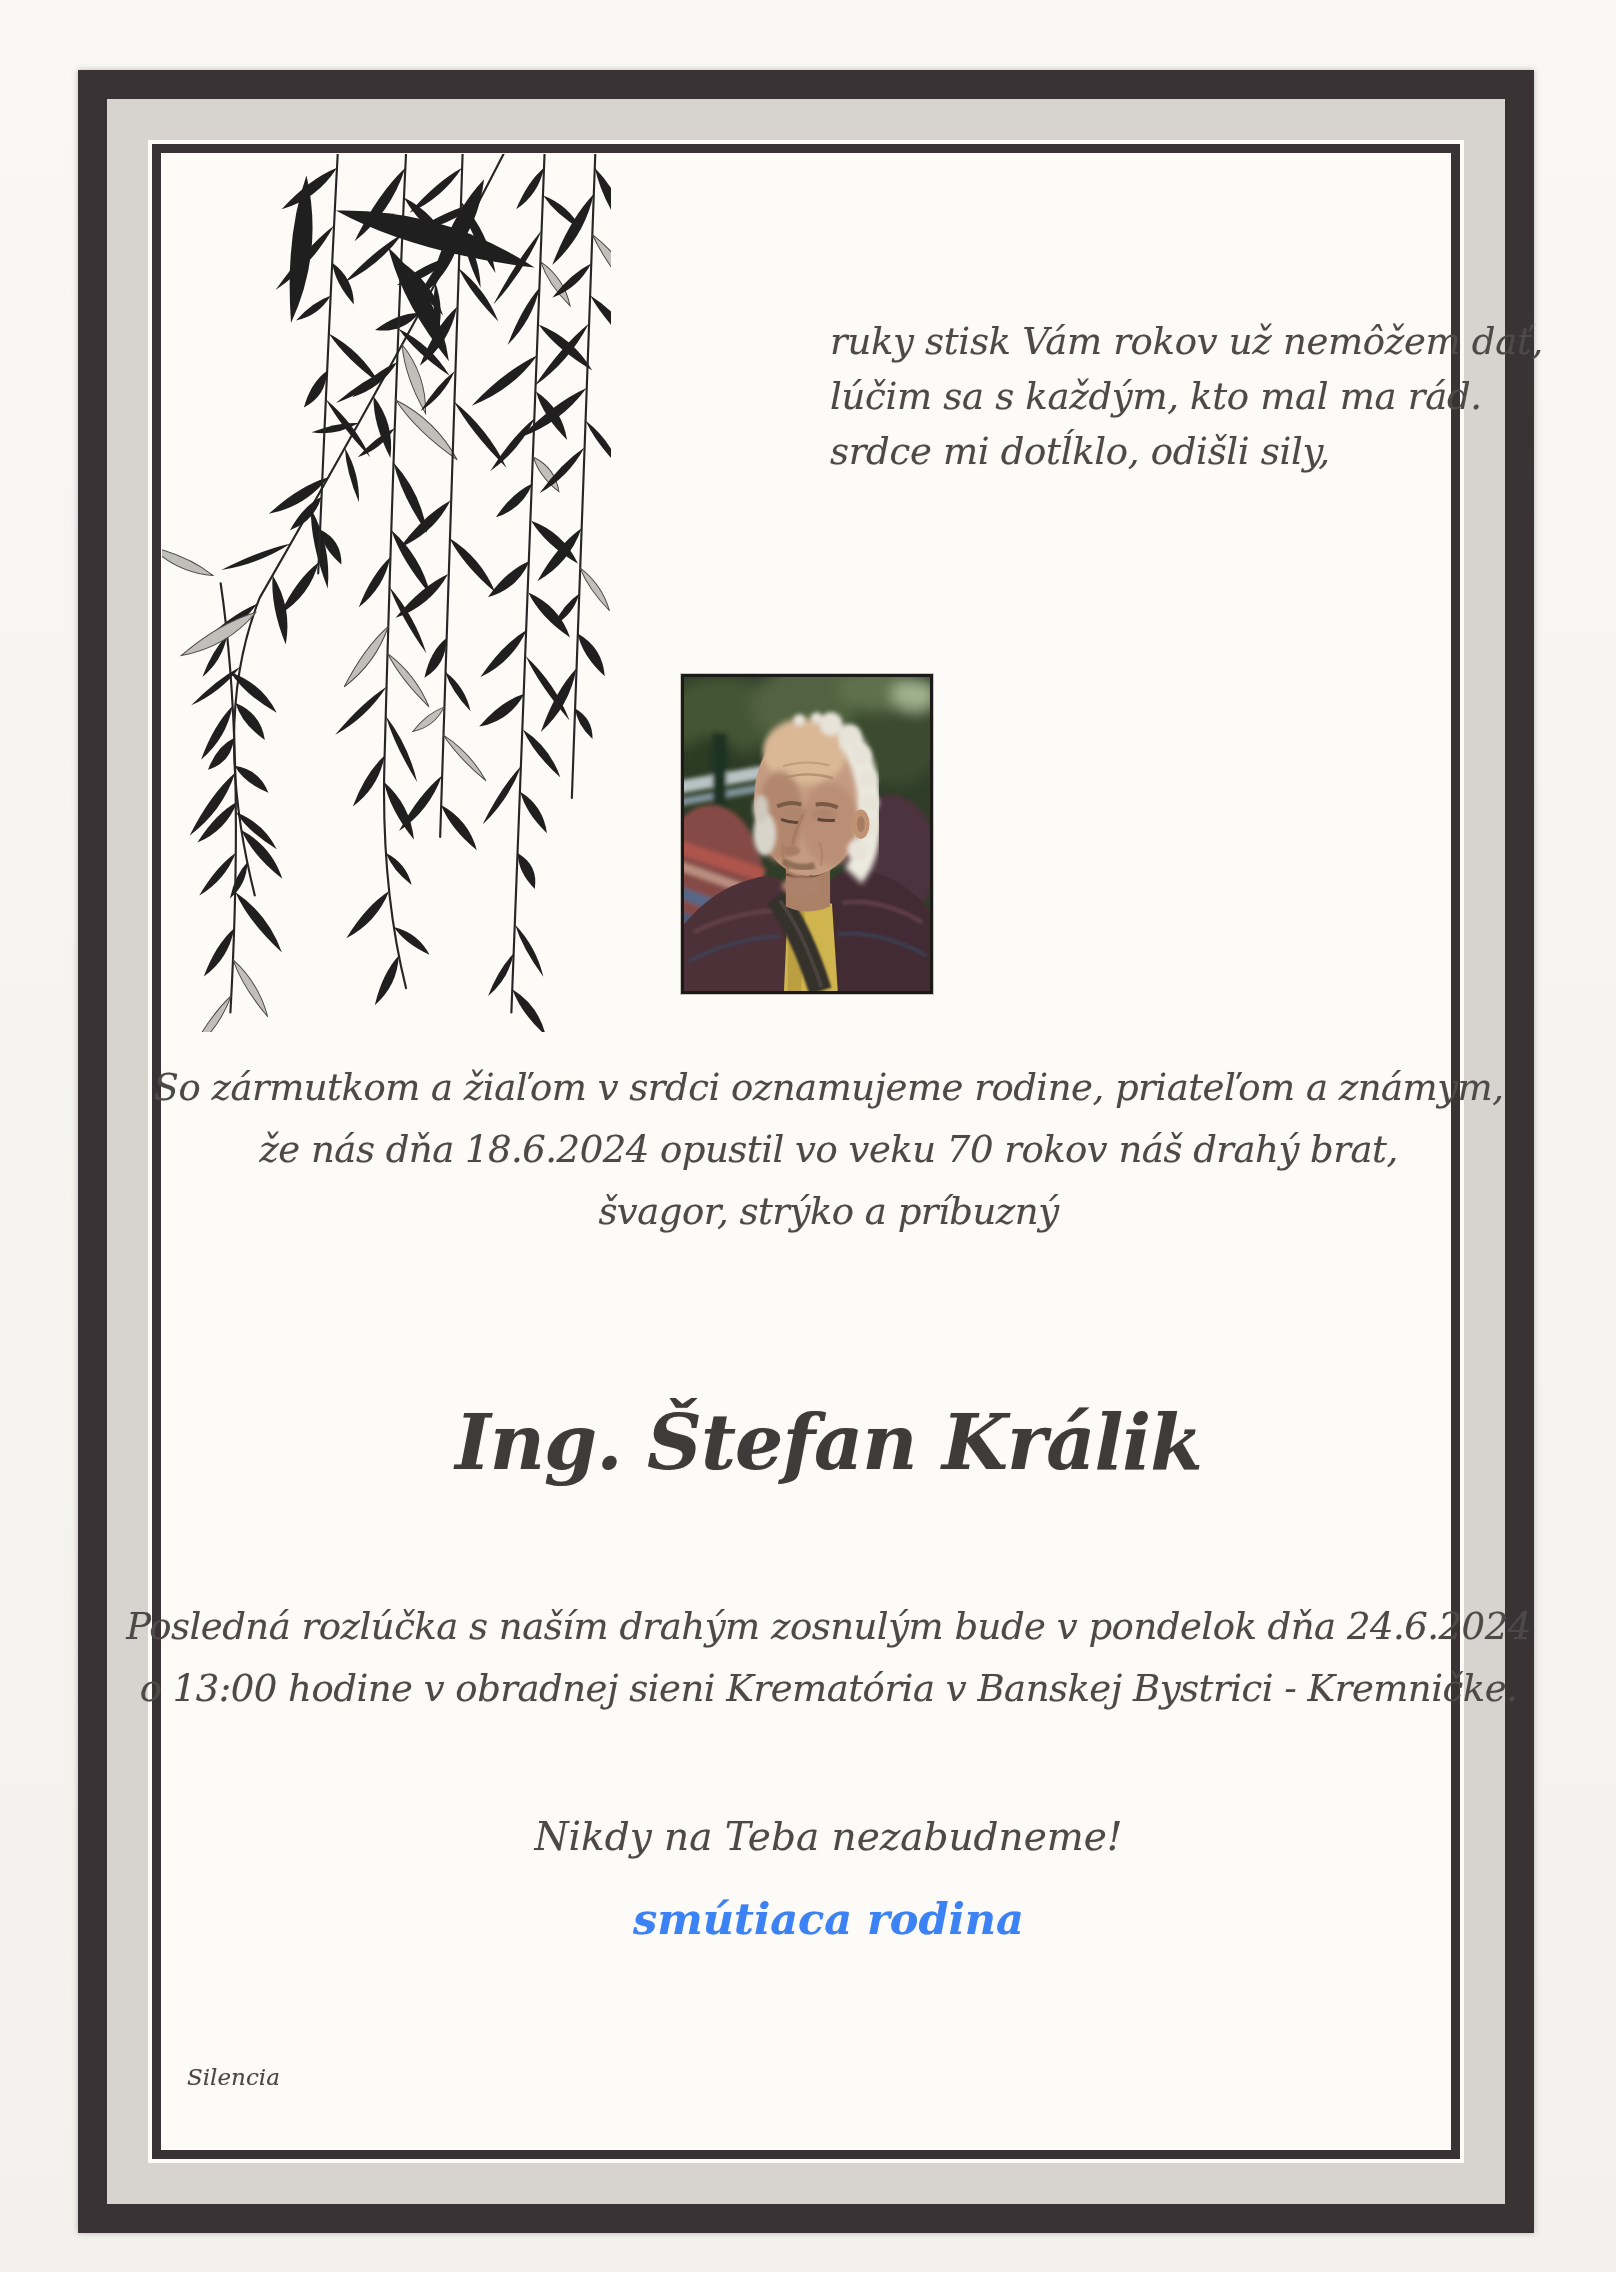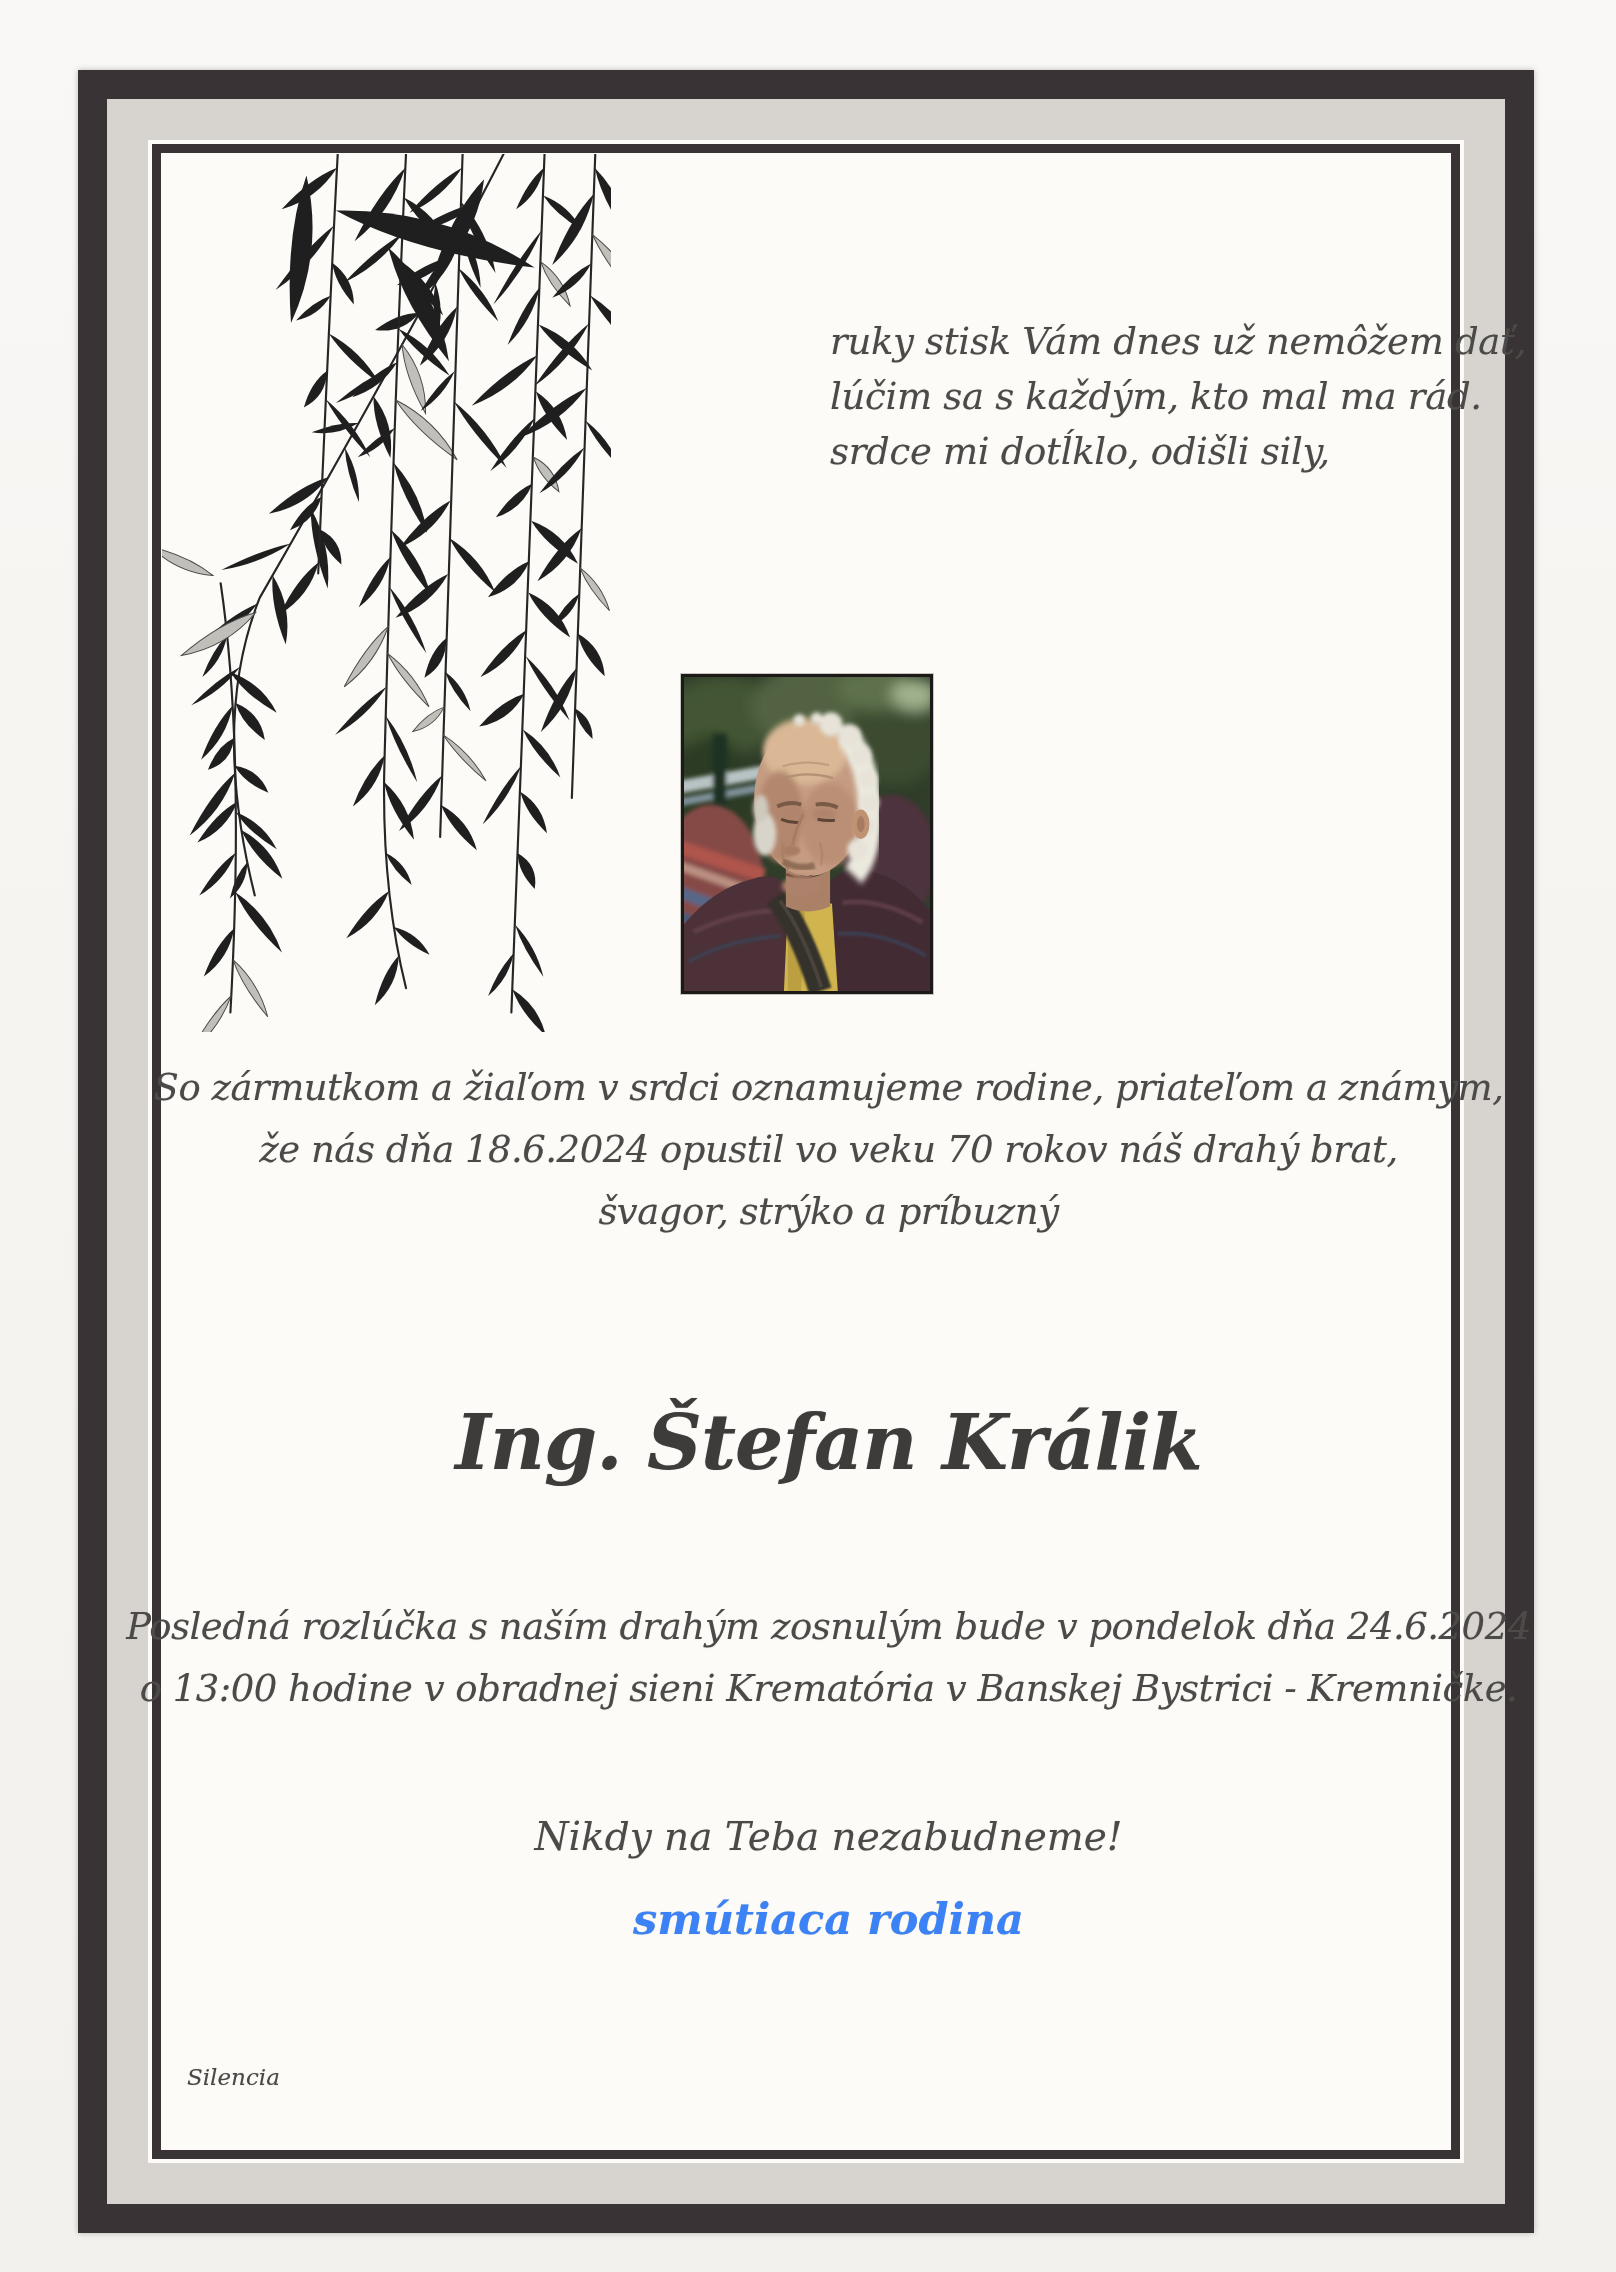--- a/index.html
+++ b/index.html
@@ -186,21 +186,21 @@
     <path d="M0,0 Q33.2,-13.2 66.3,0 Q27.9,7.9 0,0 Z" fill="#1f1f1f" stroke="none" stroke-width="0" transform="translate(160.5,418.4) rotate(126.7)"></path>
     <path d="M0,0 Q106.0,-33.0 212.0,0 Q89.0,19.8 0,0 Z" fill="#1f1f1f" stroke="none" stroke-width="0" transform="translate(178.0,58.0) rotate(16.0)"></path>
     <path d="M0,0 Q76.0,-26.0 152.0,0 Q63.8,15.6 0,0 Z" fill="#1f1f1f" stroke="none" stroke-width="0" transform="translate(148.0,22.0) rotate(96.0)"></path>
     <path d="M0,0 Q66.0,-24.0 132.0,0 Q55.4,14.4 0,0 Z" fill="#1f1f1f" stroke="none" stroke-width="0" transform="translate(232.0,96.0) rotate(62.0)"></path>
     <path d="M0,0 Q56.0,-22.0 112.0,0 Q47.0,13.2 0,0 Z" fill="#1f1f1f" stroke="none" stroke-width="0" transform="translate(330.0,26.0) rotate(118.0)"></path>
     <path d="M0,0 Q44.0,-16.0 88.0,0 Q37.0,9.6 0,0 Z" fill="#c1bfba" stroke="#4a4a48" stroke-width="1" transform="translate(96.0,470.0) rotate(150.0)"></path>
     <path d="M0,0 Q35.0,-13.0 70.0,0 Q29.4,7.8 0,0 Z" fill="#c1bfba" stroke="#4a4a48" stroke-width="1" transform="translate(52.0,432.0) rotate(205.0)"></path>
   </svg>
 
 <div class="abs txt poem">
-  <div>ruky stisk Vám dnes už nemôžem dať,</div>
+  <div>ruky stisk Vám rokov už nemôžem dať,</div>
   <div>lúčim sa s každým, kto mal ma rád.</div>
   <div>srdce mi dotĺklo, odišli sily,</div>
 </div>
 
 <div class="abs photo">
 <svg viewBox="0 0 256 320" preserveAspectRatio="none">
   <defs>
     <filter id="b1" x="-40%" y="-40%" width="180%" height="180%">
           <feGaussianBlur stdDeviation="1"></feGaussianBlur>
         </filter>

